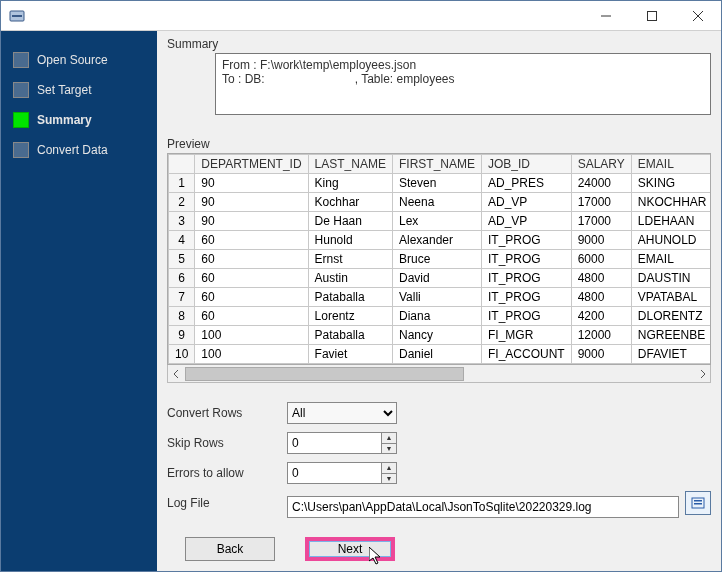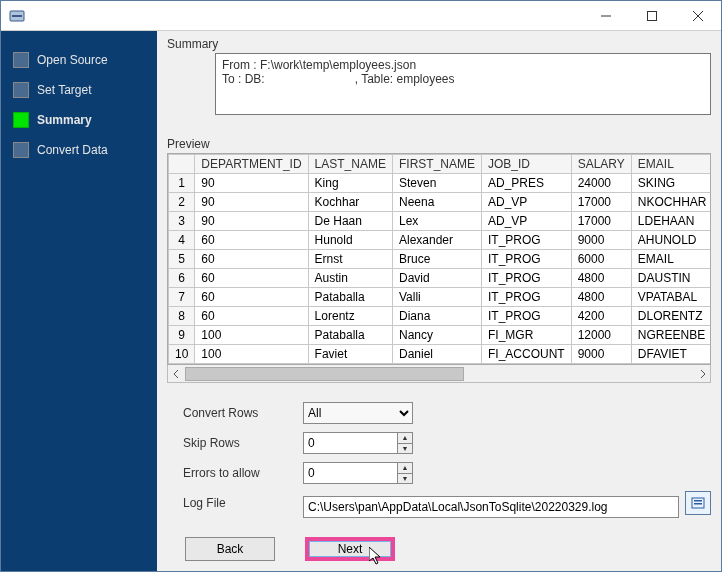--- a/index.html
+++ b/index.html
@@ -139,21 +139,21 @@
   .sb-track { flex: 1; height: 14px; background: #f0f0f0; position: relative; }
   .sb-thumb { position: absolute; left: 0; width: 55%; top: 0; bottom: 0; background: #c8c8c8; border: 1px solid #aaa; }
 
   .form-area { margin-top: 16px; }
   .form-row {
     display: flex;
     align-items: center;
     height: 28px;
     margin-bottom: 2px;
   }
-  .form-label { width: 120px; color: #333; margin-left: 16px; }
+  .form-label { width: 120px; color: #333; }
   select.combo {
     width: 110px; height: 22px;
     border: 1px solid #888;
     background: #f8f8f8;
     font-family: inherit; font-size: 12px;
     padding-left: 0;
   }
   .spinner-wrap {
     display: flex;
     width: 110px; height: 22px;

